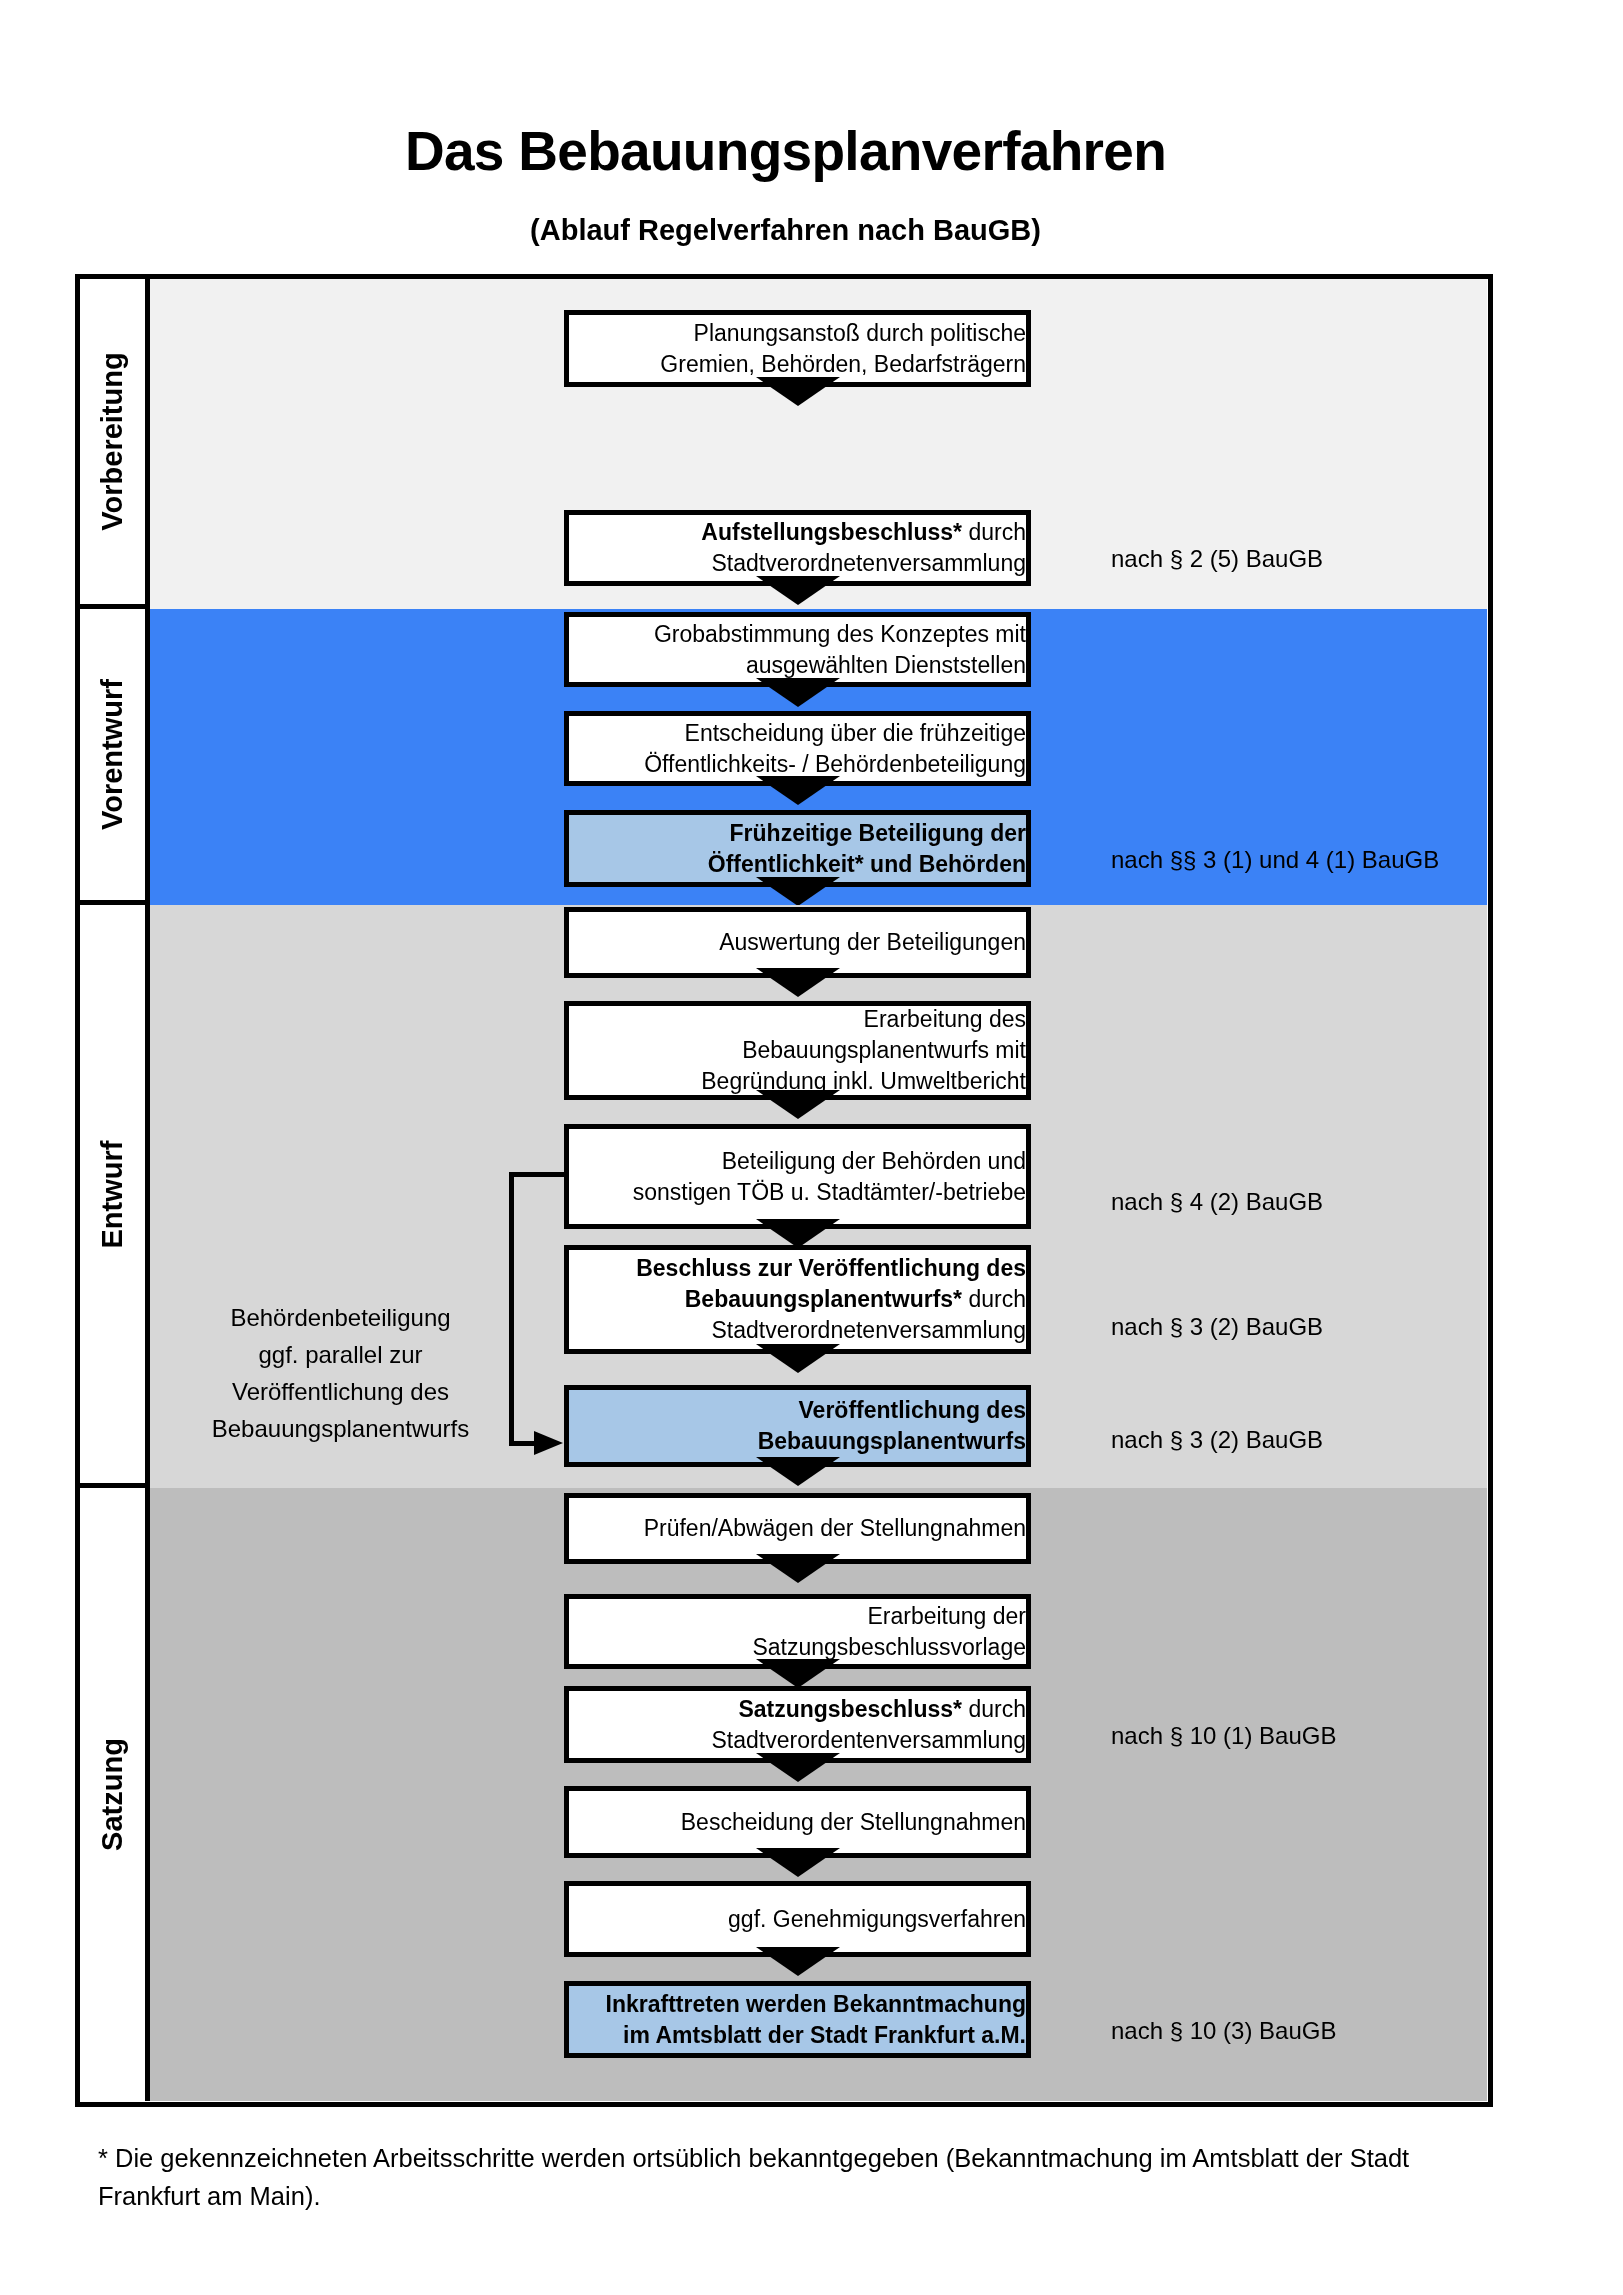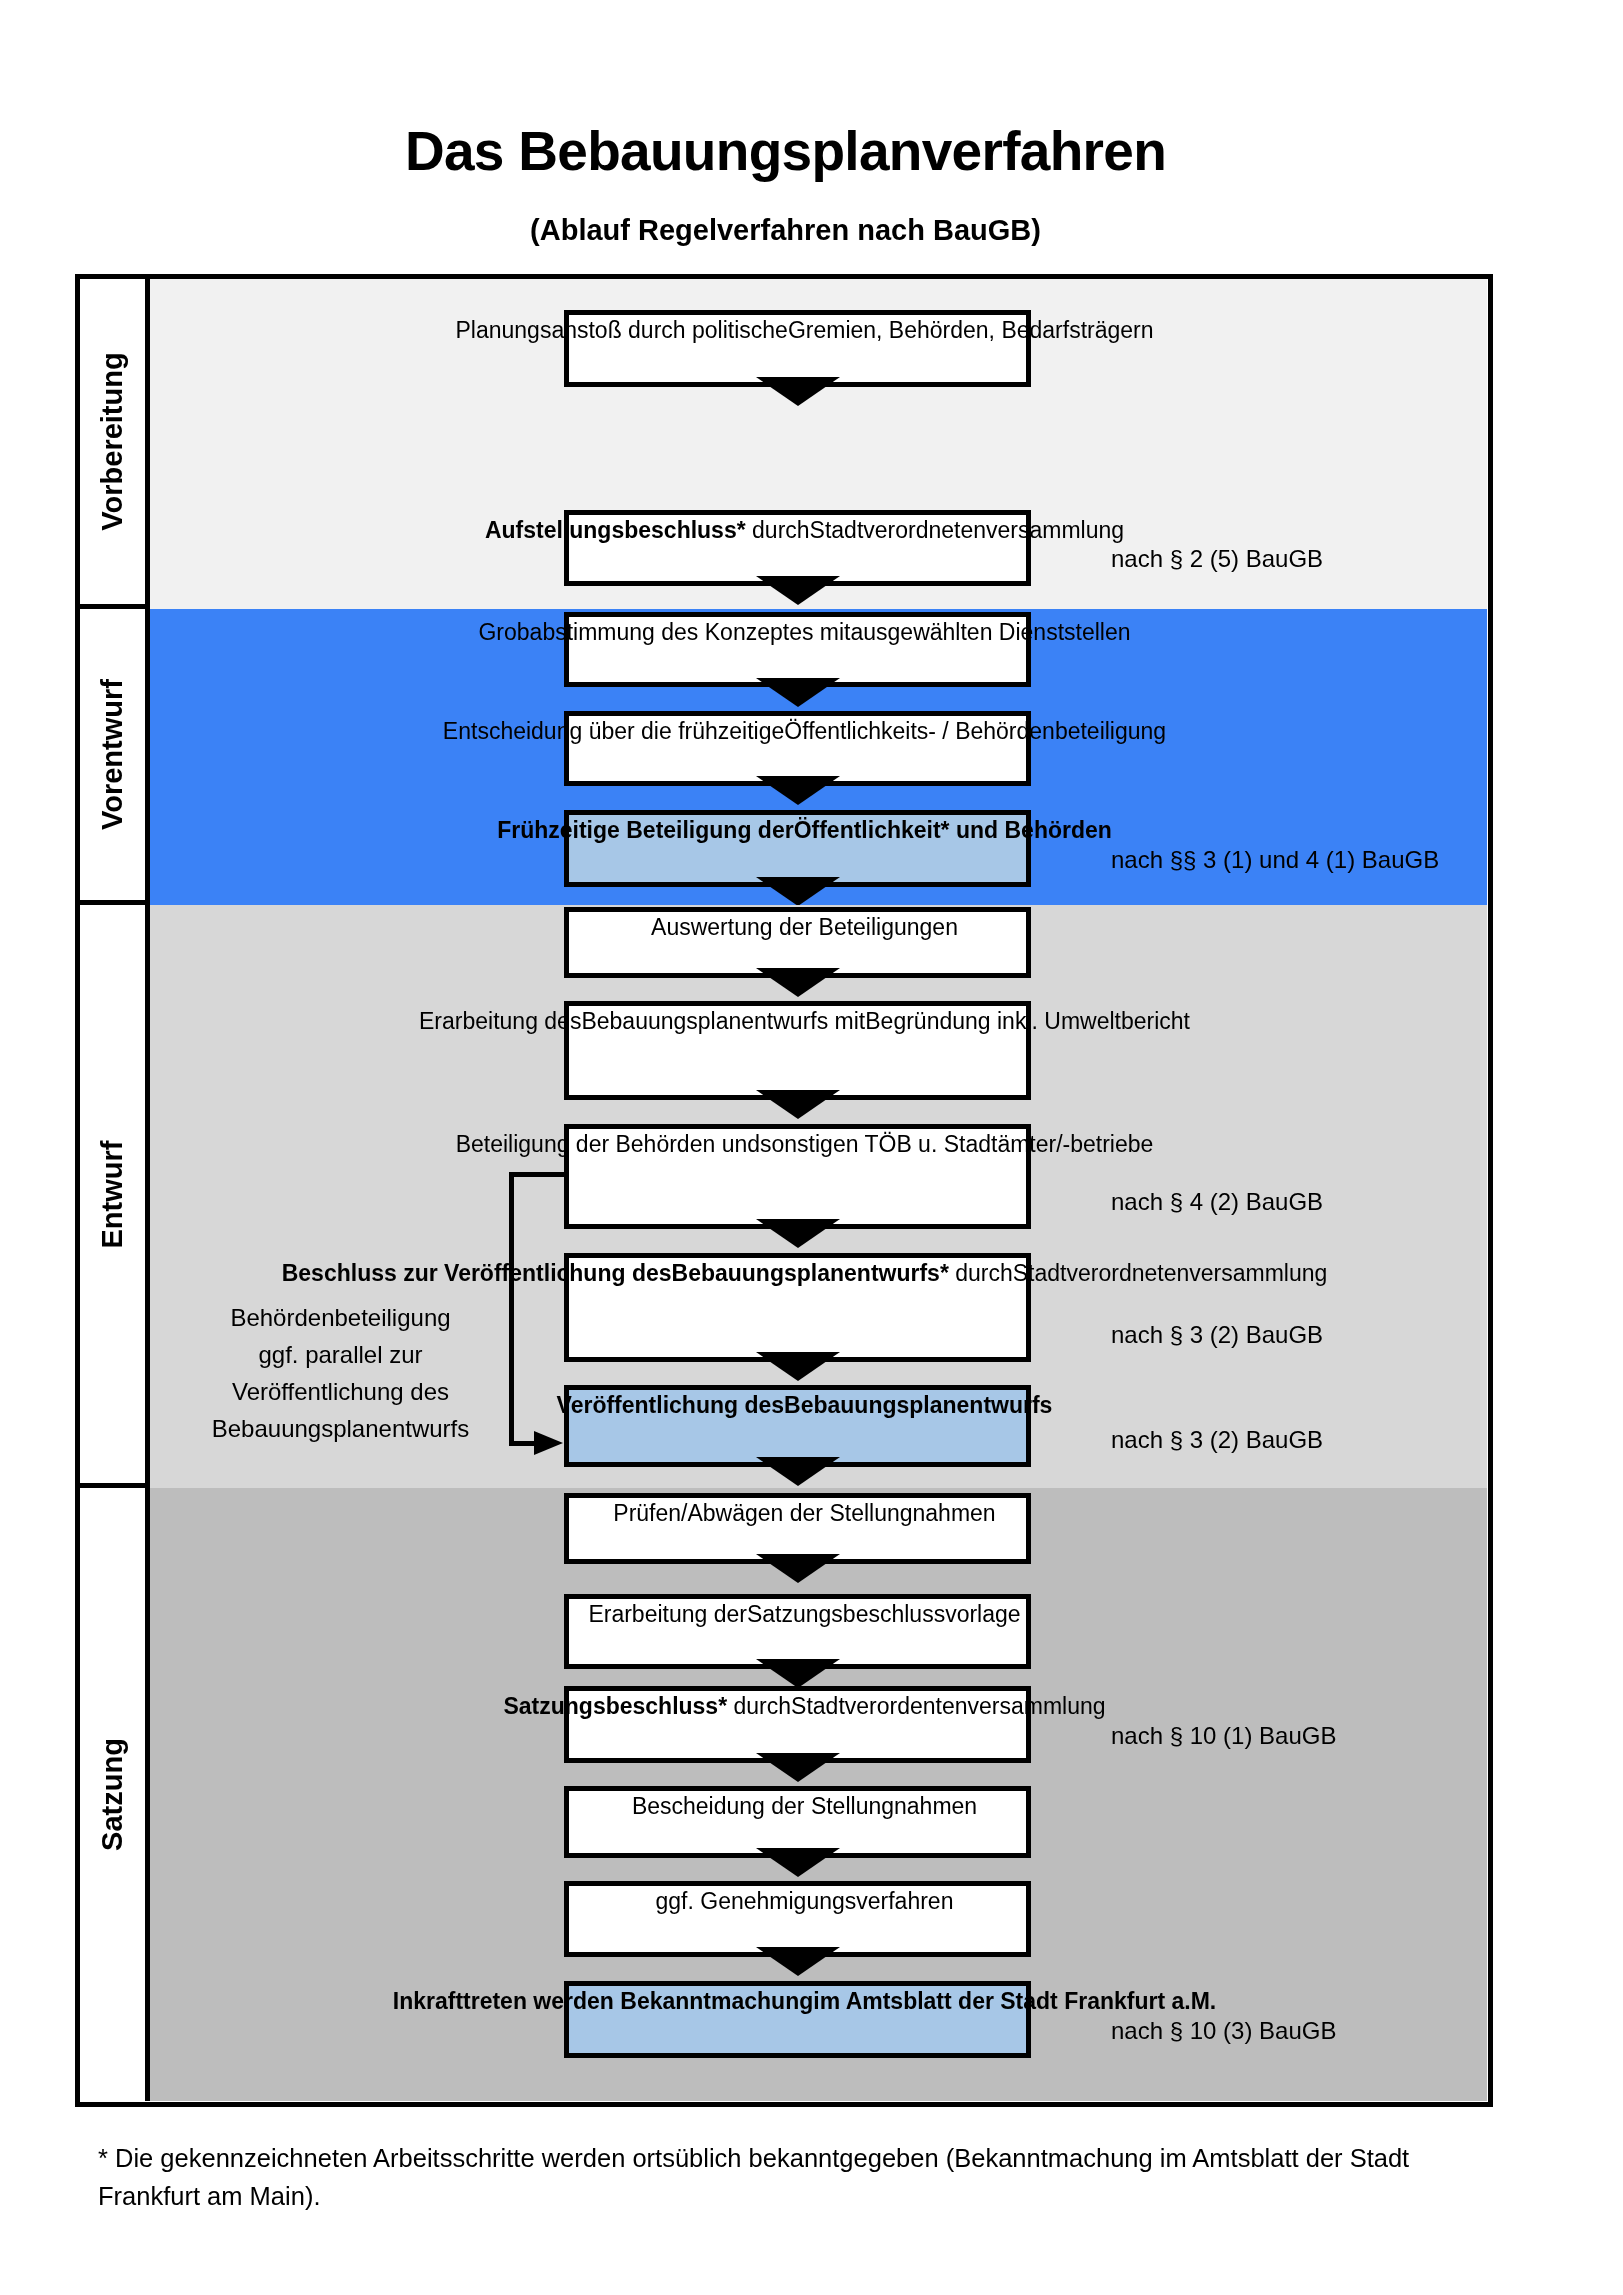--- a/index.html
+++ b/index.html
@@ -24,22 +24,22 @@
              font-size:29px;font-weight:bold;}
   .cell-0{height:330px;} .cell-1{height:296px;} .cell-2{height:583px;} .cell-3{height:613px;}
 
   
   .band{position:absolute;left:70px;width:1337px;}
   #band-0{top:0;height:330px;} #band-1{top:330px;height:296px;}
   #band-2{top:626px;height:583px;} #band-3{top:1209px;height:613px;}
 
   
   .box{position:absolute;left:414px;width:467px;box-sizing:border-box;
-       border:5.2px solid #000;background:#fff;display:flex;flex-direction:row;
-       align-items:flex-start;justify-content:center;text-align:center;
+       border:5.2px solid #000;background:#fff;display:flex;flex-direction:column;
+       align-items:flex-end;justify-content:center;text-align:center;
        font-size:23px;line-height:31px;padding-left:14px;}
   .box.blue{background:#a7c7e7;font-weight:bold;}
   .box .b{font-weight:bold;}
   .line{white-space:nowrap;}
 
   .arrow{position:absolute;left:50%;top:100%;margin-top:-4.6px;transform:translateX(-50%);
          width:0;height:0;border-left:42px solid transparent;
          border-right:42px solid transparent;border-top:29px solid #000;}
 
   .ref{position:absolute;left:542px;bottom:7.9px;white-space:nowrap;
@@ -111,21 +111,21 @@
           <div class="line"><span>Bebauungsplanentwurfs mit</span></div>
           <div class="line"><span>Begründung inkl. Umweltbericht</span></div>
           <div class="arrow"></div>
         </div>
         <div class="box" style="top: 219px; height: 105px;">
           <div class="line"><span>Beteiligung der Behörden und</span></div>
           <div class="line"><span>sonstigen TÖB u. Stadtämter/-betriebe</span></div>
           <div class="arrow"></div>
           <div class="ref">nach § 4 (2) BauGB</div>
         </div>
-        <div class="box" style="top: 348px; height: 109px;">
+        <div class="box" style="top: 340px; height: 109px;">
           <div class="line"><span class="b">Beschluss zur Veröffentlichung des</span></div>
           <div class="line"><span class="b">Bebauungsplanentwurfs*</span><span> durch</span></div>
           <div class="line"><span>Stadtverordnetenversammlung</span></div>
           <div class="arrow"></div>
           <div class="ref">nach § 3 (2) BauGB</div>
         </div>
         <div class="box blue" style="top: 480px; height: 82px;">
           <div class="line"><span class="b">Veröffentlichung des</span></div>
           <div class="line"><span class="b">Bebauungsplanentwurfs</span></div>
           <div class="arrow"></div>

